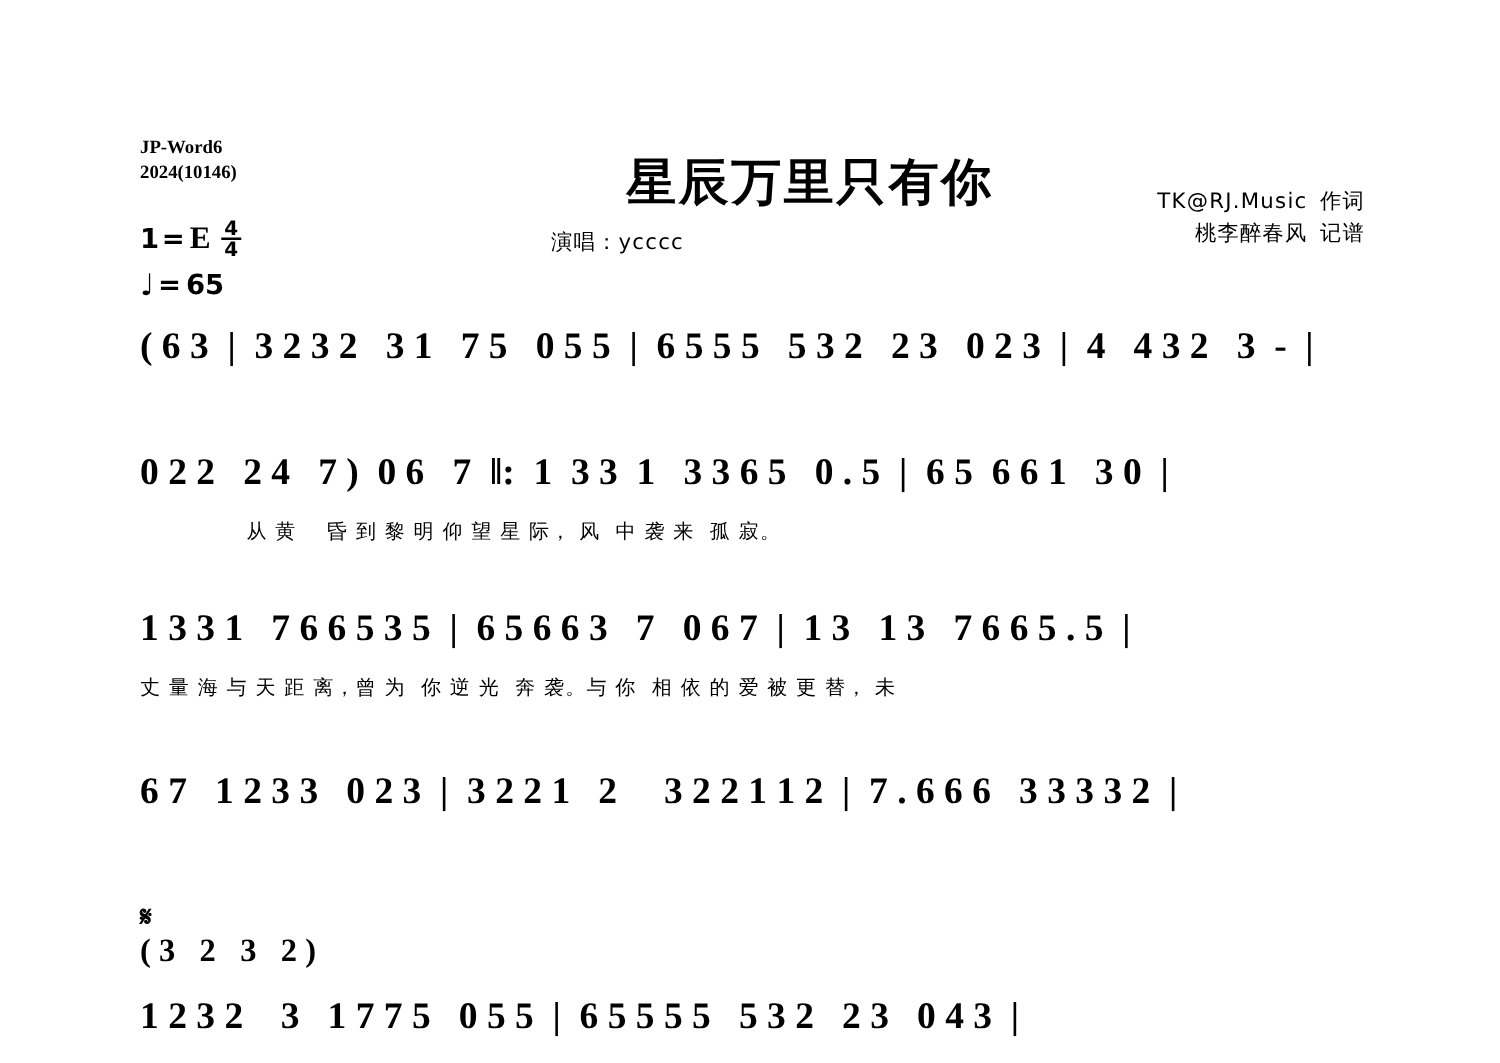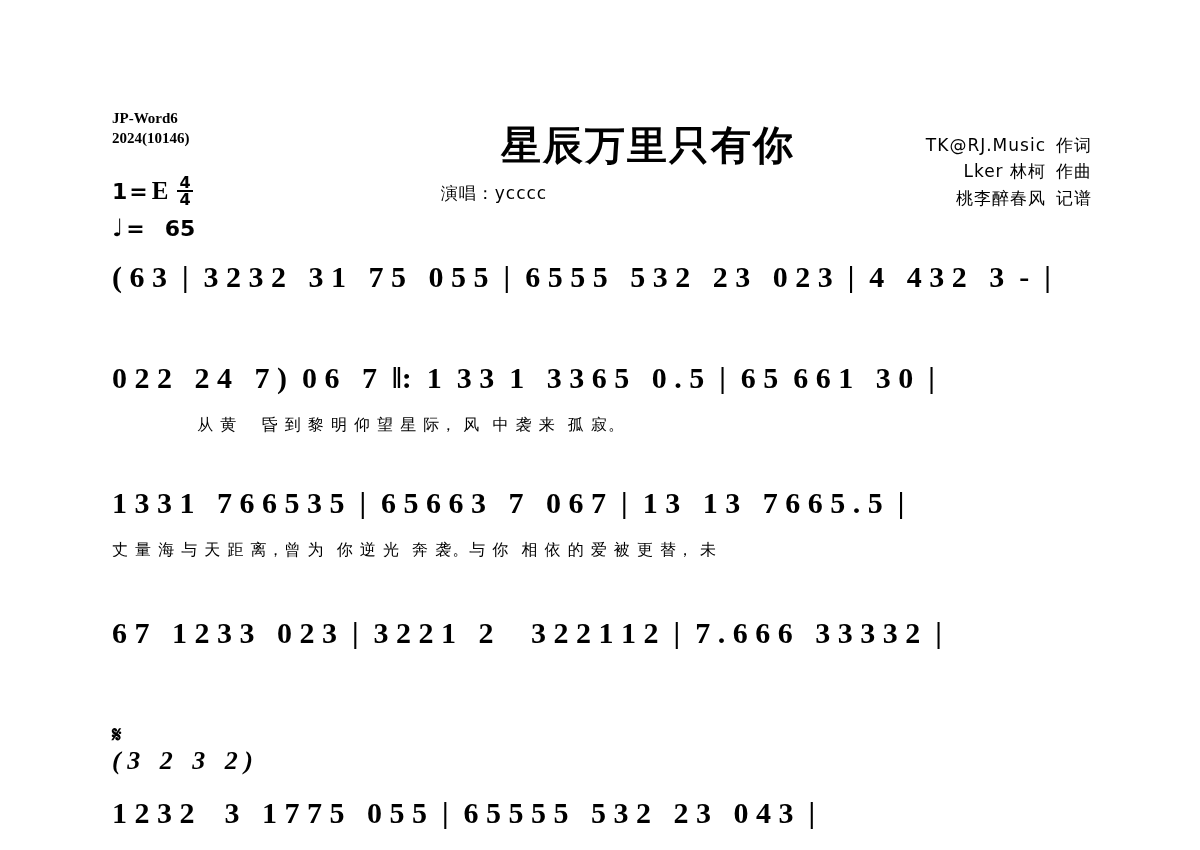--- a/index.html
+++ b/index.html
@@ -23,21 +23,21 @@
     position:absolute;left:0;top:118px;width:1200px;text-align:center;
     font-family:"DejaVu Sans", sans-serif;
     font-weight:bold;font-size:40px;letter-spacing:2px;padding-left:48px;
   }
   .singer{
     position:absolute;left:0;top:182px;width:988px;text-align:center;
     font-family:"DejaVu Sans", sans-serif;
     font-size:17px;letter-spacing:1px;
   }
   .credits{
-    position:absolute;right:108px;top:132px;
+    position:absolute;right:108px;top:148px;
     text-align:right;
     font-family:"DejaVu Sans", sans-serif;
     font-size:17px;line-height:1.55;
     letter-spacing:1px;
   }
   .credits .role{margin-left:10px;}
 
   
   .keybox{position:absolute;left:112px;top:175px;}
   .keyline{font-family:"DejaVu Sans", sans-serif;font-weight:bold;font-size:22px;display:flex;align-items:center;}
@@ -79,41 +79,38 @@
   </div>
 
   <div class="title">星辰万里只有你</div>
   <div class="singer">演唱：ycccc</div>
 
   <div class="credits">
     <div>
       <span>TK@RJ.Music</span><span class="role">作词</span>
     </div>
     <div>
-      <span>Lker 林柯</span><span class="role">作曲</span>
-    </div>
-    <div>
       <span>桃李醉春风</span><span class="role">记谱</span>
     </div>
   </div>
 
   <div class="keybox">
     <div class="keyline">
       <span>1</span>
       <span class="eq">=</span>
       <span class="note-e">E</span>
       <span class="meter">
         <span class="num">4</span>
         <span>4</span>
       </span>
     </div>
     <div class="tempo">
       <span class="quarter">♩</span>
       <span>=</span>
-      <span style="margin-left:20px">65</span>
+      <span style="margin-left:4px">65</span>
     </div>
   </div>
 
   <div class="row" style="top:262px;">
     <div class="notes">( 6 3  |  3 2 3 2   3 1   7 5   0 5 5  |  6 5 5 5   5 3 2   2 3   0 2 3  |  4   4 3 2   3  -  |</div>
   </div>
 
   <div class="row" style="top:363px;">
     <div class="notes">0 2 2   2 4   7 )  0 6   7  ‖:  1  3 3  1   3 3 6 5   0 . 5  |  6 5  6 6 1   3 0  |</div>
     <div class="lyrics">              从 黄    昏 到 黎 明 仰 望 星 际， 风  中 袭 来  孤 寂。</div>
@@ -123,18 +120,18 @@
     <div class="notes">1 3 3 1   7 6 6 5 3 5  |  6 5 6 6 3   7   0 6 7  |  1 3   1 3   7 6 6 5 . 5  |</div>
     <div class="lyrics">丈 量 海 与 天 距 离，曾 为  你 逆 光  奔 袭。与 你  相 依 的 爱 被 更 替， 未</div>
   </div>
 
   <div class="row" style="top:618px;">
     <div class="notes">6 7   1 2 3 3   0 2 3  |  3 2 2 1   2     3 2 2 1 1 2  |  7 . 6 6 6   3 3 3 3 2  |</div>
   </div>
 
   <div class="sect-sign" style="left:112px;top:722px;">𝄋</div>
   <div class="row" style="top:748px;">
-    <div class="notes" style="font-size:26px;font-style:italic;">( 3   2   3   2 )</div>
+    <div class="notes" style="font-size:26px;">( 3   2   3   2 )</div>
     <div class="notes" style="margin-top:24px;">1 2 3 2    3   1 7 7 5   0 5 5  |  6 5 5 5 5   5 3 2   2 3   0 4 3  |</div>
     <div class="lyrics">星 辰 万 里 之 中  有 你。是 我  追 寻 过 的 世 间  幸 运。等 待</div>
   </div>
 
 </div>
 
 </body></html>

